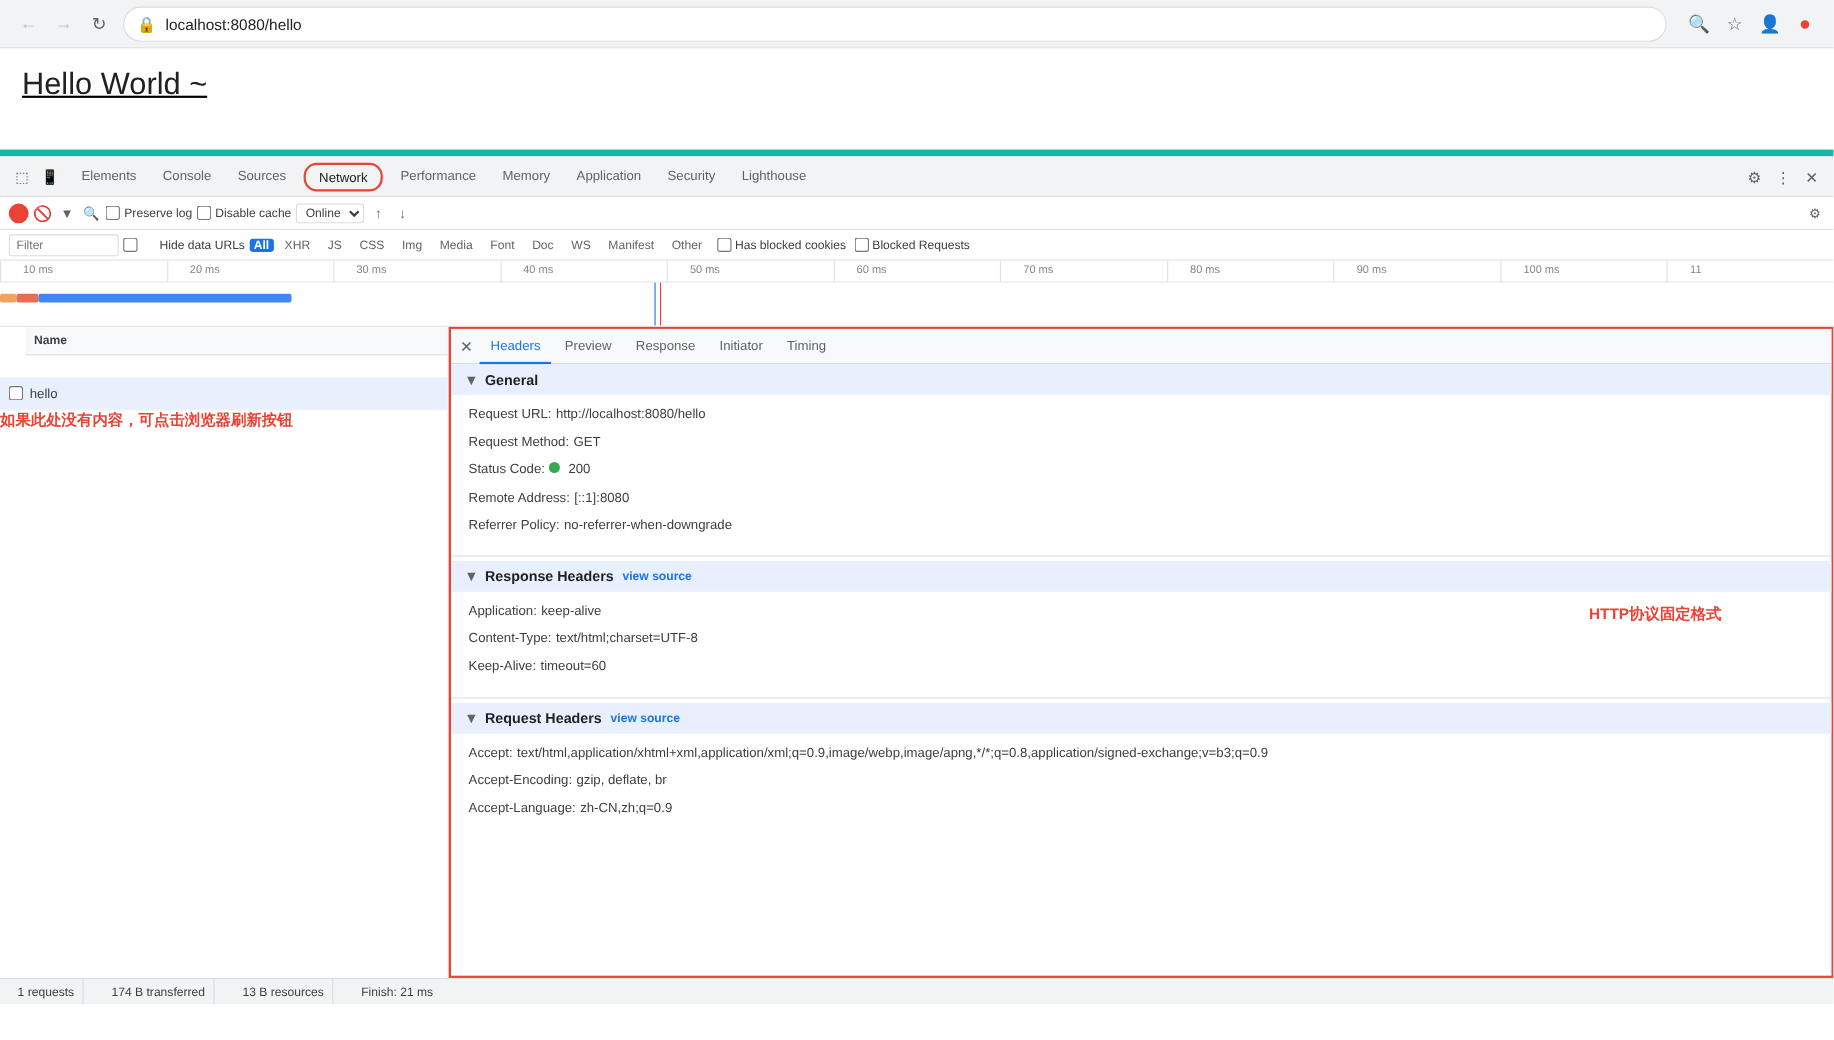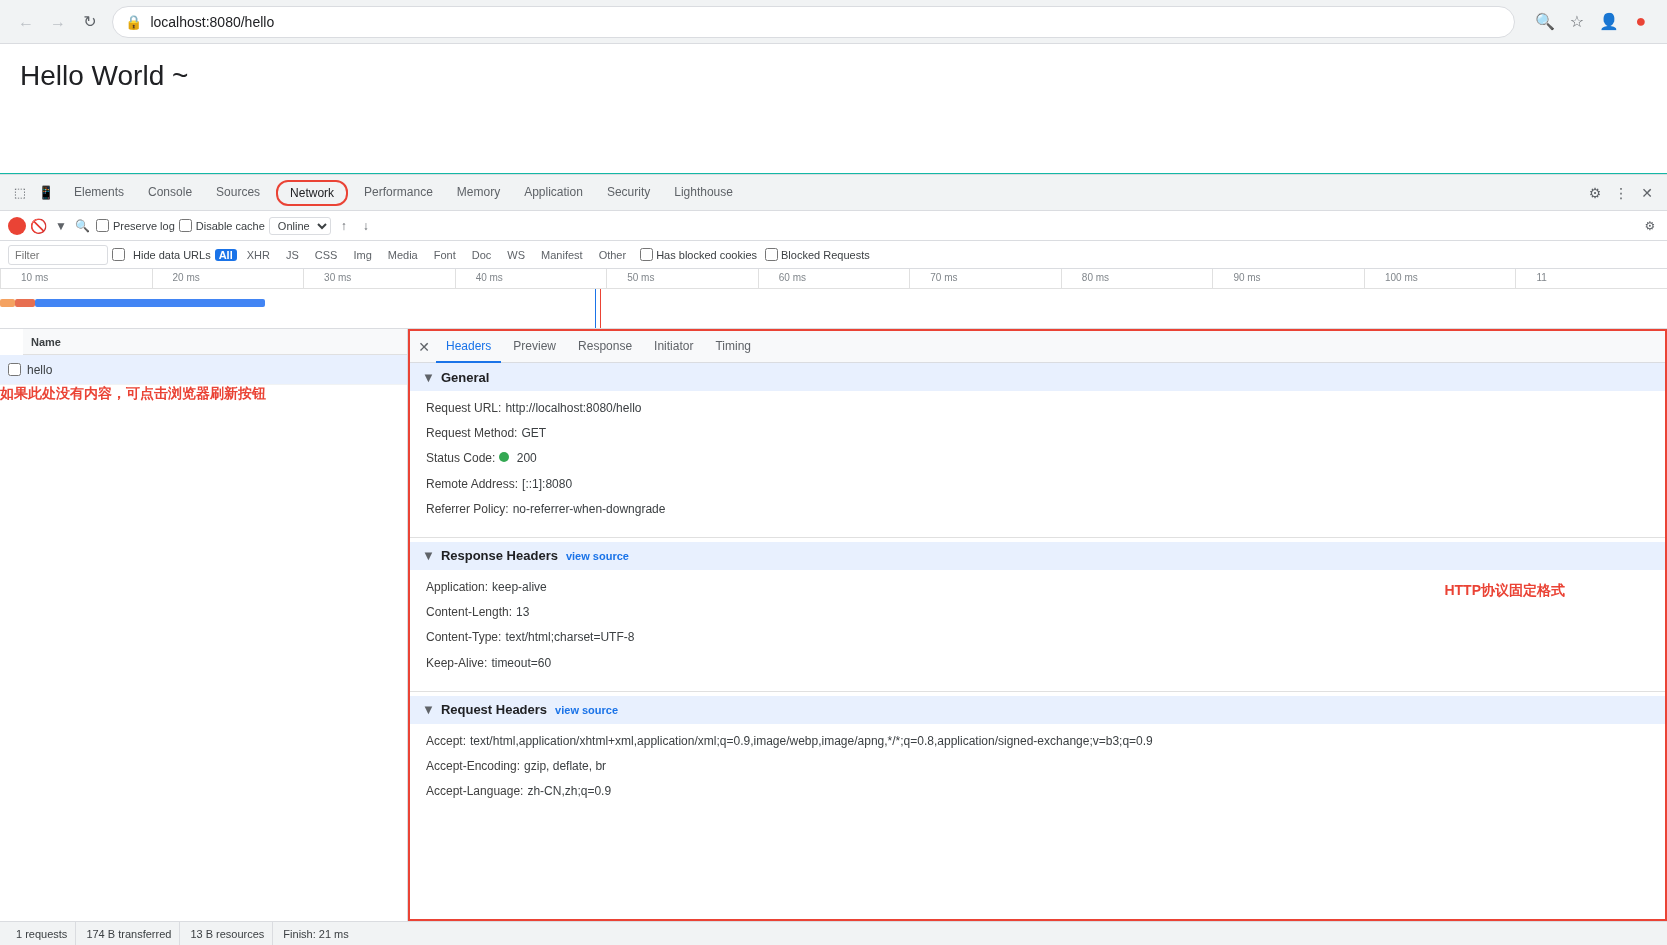--- a/index.html
+++ b/index.html
@@ -34,22 +34,23 @@
       width: 28px; height: 28px; border: none; background: none; cursor: pointer;
       border-radius: 50%; display: flex; align-items: center; justify-content: center;
       font-size: 16px; color: #5f6368;
     }
     .chrome-red { color: #ea4335; font-size: 18px; }
 
     
     .page-content {
       background: #fff;
       padding: 16px 20px;
-      height: 130px;
-      border-bottom: 1px solid #14b8a6;
+      height: 98px;
+      border-bottom: 6px solid #14b8a6;
+      text-decoration: underline;
     }
     .page-title { font-size: 28px; font-weight: 400; color: #202124; }
 
     
     .devtools {
       background: #fff;
       border-top: 1px solid #dadce0;
       height: calc(945px - 44px - 130px);
       display: flex;
       flex-direction: column;
@@ -146,21 +147,21 @@
       align-items: center;
       height: 28px;
       padding: 0 8px;
       gap: 4px;
     }
     .filter-input {
       border: 1px solid #dadce0; border-radius: 3px; padding: 1px 6px;
       font-size: 11px; color: #3c4043; width: 100px; height: 20px;
     }
     .filter-checkbox-label {
-      display: flex; align-items: center; gap: 8px; font-size: 11px; color: #3c4043;
+      display: flex; align-items: center; gap: 20px; font-size: 11px; color: #3c4043;
       white-space: nowrap;
     }
     .all-badge {
       background: #1a73e8; color: #fff; border-radius: 3px; padding: 0 4px;
       font-size: 11px; font-weight: bold;
     }
     .filter-type-btn {
       padding: 0 6px; height: 20px; border: none; background: none; cursor: pointer;
       font-size: 11px; color: #5f6368; border-radius: 3px;
     }
@@ -227,21 +228,21 @@
       display: flex;
       align-items: center;
       height: 30px;
       padding: 0 8px;
       border-bottom: 1px solid #f1f3f4;
       cursor: pointer;
       font-size: 12px;
       color: #3c4043;
       gap: 6px;
     }
-    .file-item.selected { background: #e8f0fe; }
+    .file-item.selected { background: #e8f0fe; margin-top: 20px; }
     .file-checkbox { width: 13px; height: 13px; }
     .no-content-msg {
       color: #ea4335;
       font-size: 14px;
       font-weight: bold;
     }
 
     
     .details-panel {
       flex: 1;
@@ -299,21 +300,21 @@
     
     .status-bar {
       height: 24px;
       background: #f1f3f4;
       border-top: 1px solid #dadce0;
       display: flex;
       align-items: center;
       padding: 0 8px;
       font-size: 11px;
       color: #3c4043;
-      gap: 2px;
+      gap: 17px;
     }
     .status-item {
       padding: 0 8px;
       border-right: 1px solid #dadce0;
       height: 100%;
       display: flex;
       align-items: center;
     }
     .status-item:last-child { border-right: none; }
   </style>
@@ -505,24 +506,20 @@
           </div>
 
           <div style="position:absolute; top:40px; right:100px; color:#ea4335; font-weight:bold; font-size:14px; white-space:nowrap;">HTTP协议固定格式</div>
         </div>
         <div class="section-body">
           <div class="header-row">
             <span class="header-key">Application:</span>
             <span class="header-value">keep-alive</span>
           </div>
           <div class="header-row">
-            <span class="header-key">Content-Length:</span>
-            <span class="header-value">13</span>
-          </div>
-          <div class="header-row">
             <span class="header-key">Content-Type:</span>
             <span class="header-value">text/html;charset=UTF-8</span>
           </div>
           <div class="header-row">
             <span class="header-key">Keep-Alive:</span>
             <span class="header-value">timeout=60</span>
           </div>
         </div>
 
         <hr class="section-divider">

